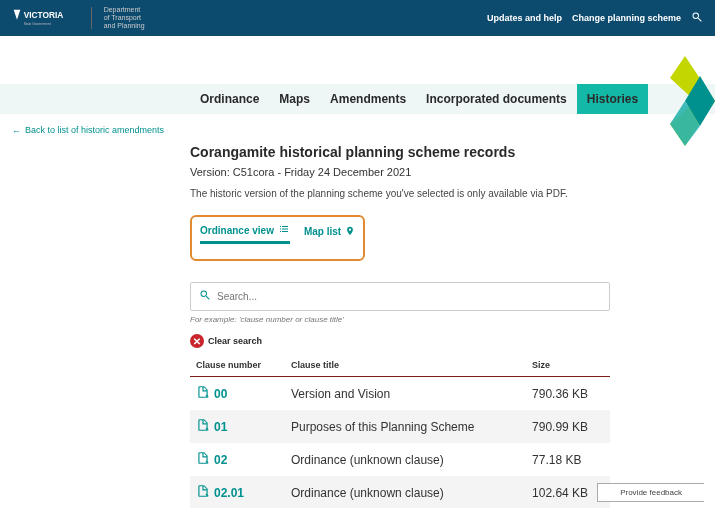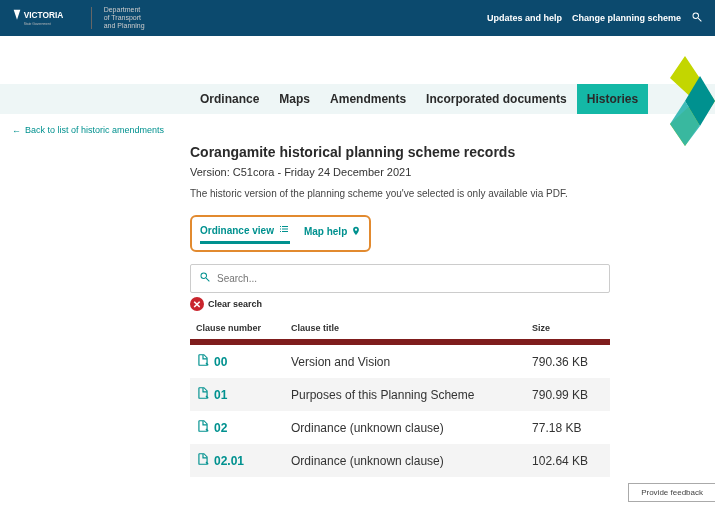--- a/index.html
+++ b/index.html
@@ -25,40 +25,40 @@
   .nav-item.active { background: #14b8a6; }
   
   .back-row { padding: 8px 12px; }
   .back-link { color: #00918f; font-size: 9px; display: inline-flex; align-items: center; gap: 4px; text-decoration: none; }
   
   .main { margin-left: 190px; max-width: 440px; padding-right: 20px; }
   .page-h { font-weight: 800; font-size: 14px; color: #2a2a2a; margin-bottom: 6px; }
   .version { font-weight: 400; font-size: 11px; margin-bottom: 10px; }
   .intro { font-size: 10px; color: #444; margin-bottom: 16px; }
   
-  .viewtabs-box { border: 2px solid #e28a2f; border-radius: 6px; padding: 6px 8px 6px 8px; display: inline-block; margin-bottom: 12px; }
+  .viewtabs-box { border: 2px solid #e28a2f; border-radius: 6px; padding: 6px 8px 15px 8px; display: inline-block; margin-bottom: 21px; }
   .viewtabs { display: flex; gap: 14px; align-items: center; }
   .vtab { color: #00918f; font-size: 10px; font-weight: 700; display: inline-flex; align-items: center; gap: 4px; padding-bottom: 4px; cursor: pointer; }
   .vtab.active { border-bottom: 3px solid #00918f; }
   
   .searchbox { border: 1px solid #ccc; border-radius: 2px; display: flex; align-items: center; padding: 6px 8px; gap: 6px; width: 100%; margin-bottom: 4px; }
   .searchbox input { border: none; outline: none; font-size: 10px; flex: 1; color: #888; }
   .example { font-size: 8px; font-style: italic; color: #777; margin-bottom: 10px; }
   
   .clear-search { display: flex; align-items: center; gap: 4px; font-size: 9px; font-weight: 800; color: #2a2a2a; margin-bottom: 6px; cursor: pointer; }
   .clear-ico { width: 14px; height: 14px; border-radius: 50%; background: #c9252d; display: inline-flex; align-items: center; justify-content: center; color: #fff; font-size: 10px; font-weight: 800; }
   
   table { border-collapse: collapse; width: 100%; }
-  thead th { text-align: left; font-size: 9px; font-weight: 800; padding: 6px 6px; border-bottom: 6px solid #7f1d1d; }
+  thead th { text-align: left; font-size: 9px; font-weight: 800; padding: 6px 6px; border-bottom: 1px solid #7f1d1d; }
   tbody td { font-size: 12px; padding: 8px 6px; vertical-align: middle; }
   tbody tr.alt { background: #f4f4f4; }
   .doc-cell { display: inline-flex; align-items: center; gap: 4px; color: #00918f; font-weight: 700; }
   .doc-ico svg { width: 14px; height: 14px; }
   
-  .feedback { position: fixed; right: 0; bottom: 6px; background: #fff; border: 1px solid #aaa; border-right: none; padding: 4px 12px; font-size: 8px; color: #444; }
+  .feedback { position: fixed; right: 11px; bottom: 6px; background: #fff; border: 1px solid #aaa; border-right: none; padding: 4px 22px; font-size: 8px; color: #444; }
 </style>
 </head>
 <body>
 
 <div class="topbar">
   <div class="brand">
     <span class="vic-logo">
       <svg viewBox="0 0 80 24">
           <polygon points="2,2 10,2 6,14" fill="#fff"></polygon>
           <text x="14" y="12" fill="#fff" font-size="10" font-weight="900" font-family="Arial">VICTORIA</text>
@@ -114,35 +114,36 @@
   
   <div class="viewtabs-box">
     <div class="viewtabs">
       <span class="vtab active">
         <span>Ordinance view</span>
         <span><svg width="12" height="12" viewBox="0 0 24 24" fill="#00918f">
               <path d="M4 6h2v2H4zm4 0h12v2H8zM4 11h2v2H4zm4 0h12v2H8zM4 16h2v2H4zm4 0h12v2H8z"></path>
             </svg></span>
       </span>
       <span class="vtab">
-        <span>Map help</span>
+        <span>Map list</span>
         <span><svg width="10" height="12" viewBox="0 0 24 24" fill="#00918f">
               <path d="M12 2C8 2 5 5 5 9c0 5 7 13 7 13s7-8 7-13c0-4-3-7-7-7zm0 9.5A2.5 2.5 0 1112 6a2.5 2.5 0 010 5.5z"></path>
             </svg></span>
       </span>
     </div>
   </div>
 
   
   <div class="searchbox">
     <span><svg width="12" height="12" viewBox="0 0 24 24" fill="#00918f">
           <path d="M15.5 14h-.79l-.28-.27A6.471 6.471 0 0016 9.5 6.5 6.5 0 109.5 16a6.471 6.471 0 004.23-1.57l.27.28v.79L20 21.5 21.5 20l-6-6zm-6 0C7.01 14 5 11.99 5 9.5S7.01 5 9.5 5 14 7.01 14 9.5 11.99 14 9.5 14z"></path>
         </svg></span>
     <input type="text" placeholder="Search..." style="">
   </div>
+  <div class="example">For example: 'clause number or clause title'</div>
 
   <div class="clear-search">
     <span class="clear-ico">✕</span>
     <span>Clear search</span>
   </div>
 
   
   <table>
     <thead>
       <tr>

